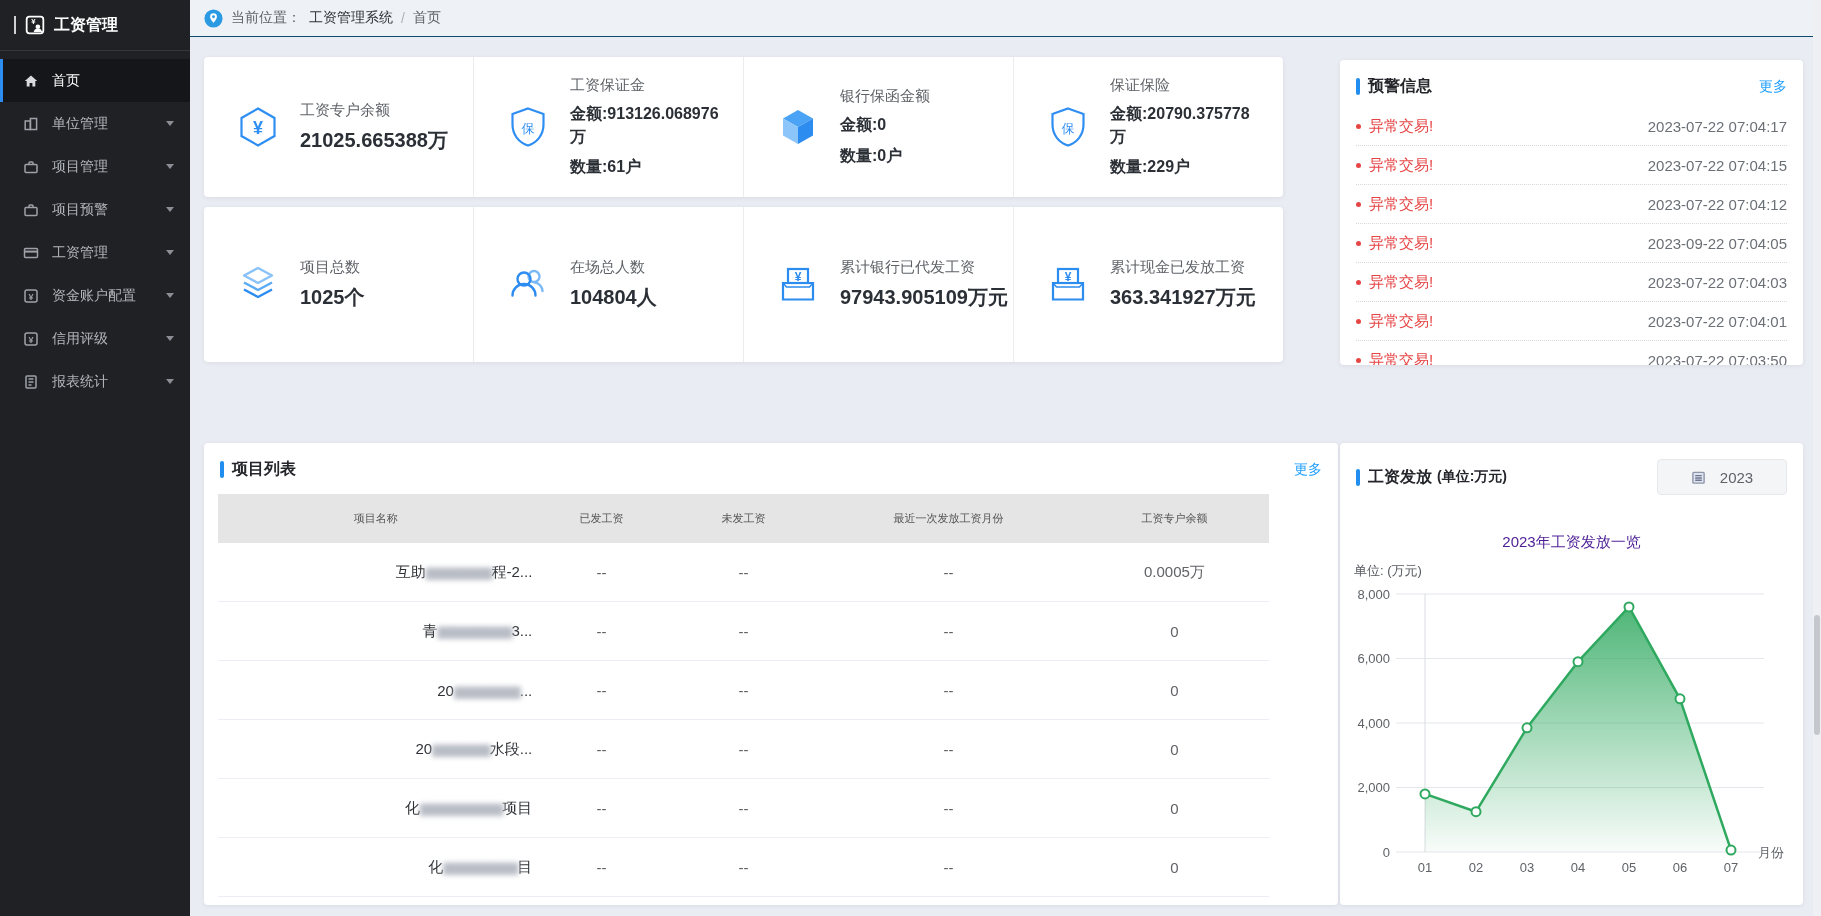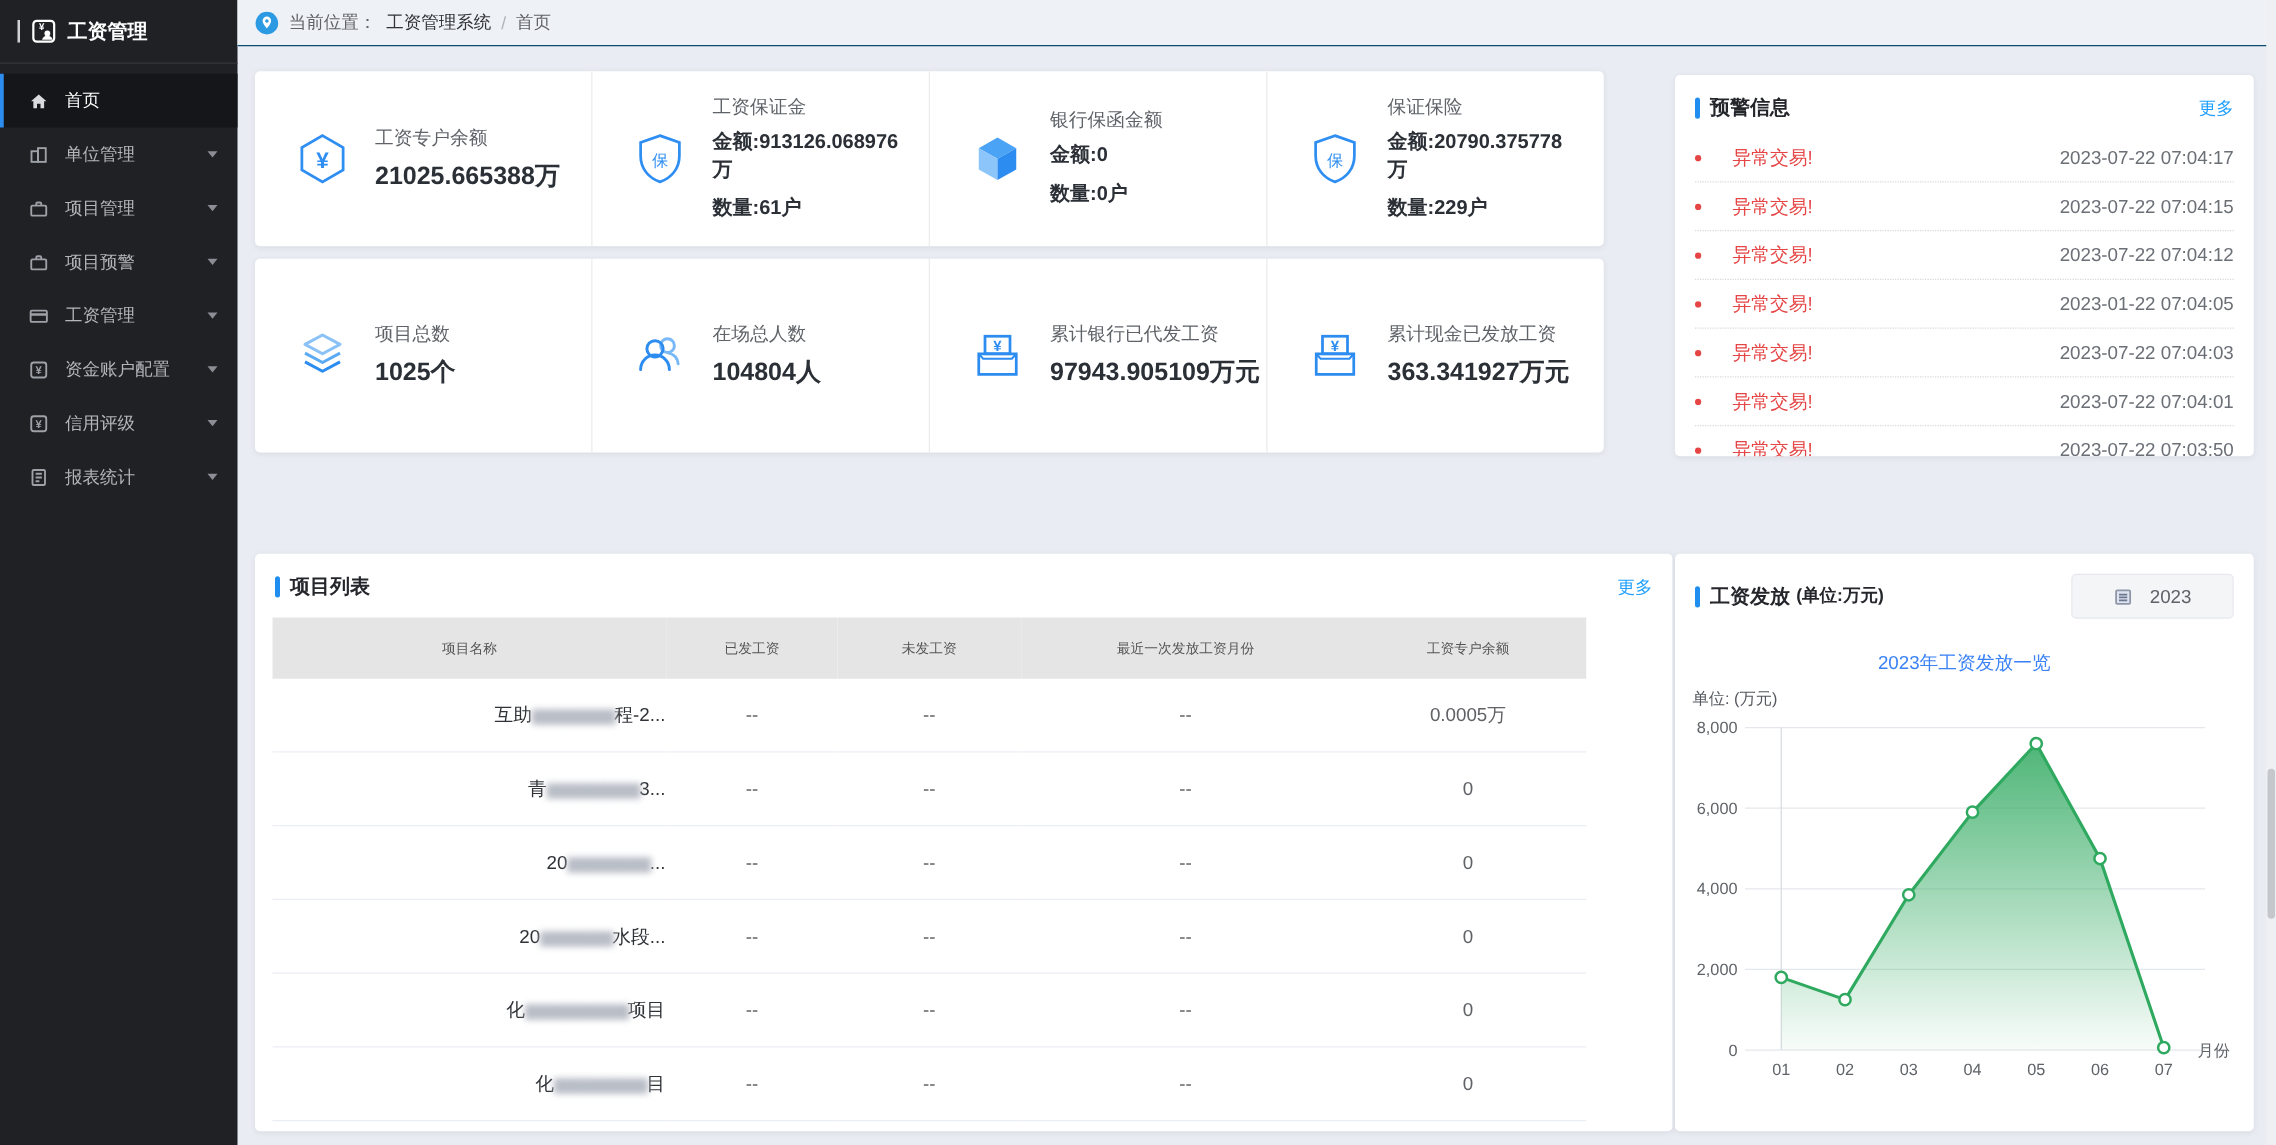--- a/index.html
+++ b/index.html
@@ -41,35 +41,35 @@
   .stat-card:last-child{border-right:none;}
   .stat-icon{width:44px;height:44px;flex:0 0 44px;}
   .stat-text{max-width:180px;}
   .stat-label{font-size:15px;color:#5f6368;margin-bottom:7px;}
   .stat-value{font-size:20px;font-weight:bold;color:#2b2f36;}
   .stat-line{font-size:16px;font-weight:bold;color:#2b2f36;line-height:1.45;}
   .stat-count{margin-top:7px;}
   
   .warn-list{padding:0 16px;}
   .warn-item{height:38px;display:flex;align-items:center;border-bottom:1px dotted #d6d9de;
-             font-size:15px;cursor:pointer;gap:17px;}
+             font-size:15px;cursor:pointer;}
   .warn-dot{width:5px;height:5px;border-radius:50%;background:#e64545;margin-right:8px;}
   .warn-text{color:#e64545;flex:1;}
   .warn-time{color:#6b6f76;}
   
   .proj-table{width:1051px;margin:4px 14px 0;border-collapse:collapse;table-layout:fixed;}
   .proj-table th{background:#e5e5e5;height:47px;font-size:11px;color:#555;font-weight:normal;text-align:center;}
   .proj-table td{height:56px;border-bottom:1px solid #ebeef5;font-size:15px;color:#606266;text-align:center;}
   td.name-cell{text-align:right;color:#2f3237;padding-left:4px;white-space:nowrap;overflow:hidden;}
   .blurred{filter:blur(2.5px);color:#b9bdc6;font-size:12px;letter-spacing:-1px;}
   
   .year-box{width:128px;height:34px;background:#f4f5f7;border:1px solid #e6e8ec;border-radius:4px;
             display:flex;align-items:center;justify-content:center;gap:14px;
             font-size:15px;color:#5f6368;cursor:pointer;}
-  .chart-subtitle{text-align:center;font-size:15px;color:#3b82f6;margin-top:16px;}
+  .chart-subtitle{text-align:center;font-size:15px;color:#4c1d95;margin-top:28px;}
   .chart-unit{font-size:13px;color:#55585e;margin:10px 0 0 14px;}
   #chart-svg{display:block;margin-left:10px;}
   
   .scrollbar-track{position:absolute;right:0;top:0;width:8px;height:916px;background:#eef0f3;}
   .scrollbar-thumb{position:absolute;right:1px;top:615px;width:6px;height:120px;background:#c4c7cc;border-radius:3px;}
 </style>
 </head>
 <body>
 
 <div class="page">
@@ -301,21 +301,21 @@
           <span class="warn-time">2023-07-22 07:04:15</span>
         </div>
       <div class="warn-item">
           <span class="warn-dot"></span>
           <span class="warn-text">异常交易!</span>
           <span class="warn-time">2023-07-22 07:04:12</span>
         </div>
       <div class="warn-item">
           <span class="warn-dot"></span>
           <span class="warn-text">异常交易!</span>
-          <span class="warn-time">2023-01-22 07:04:05</span>
+          <span class="warn-time">2023-09-22 07:04:05</span>
         </div>
       <div class="warn-item">
           <span class="warn-dot"></span>
           <span class="warn-text">异常交易!</span>
           <span class="warn-time">2023-07-22 07:04:03</span>
         </div>
       <div class="warn-item">
           <span class="warn-dot"></span>
           <span class="warn-text">异常交易!</span>
           <span class="warn-time">2023-07-22 07:04:01</span>

